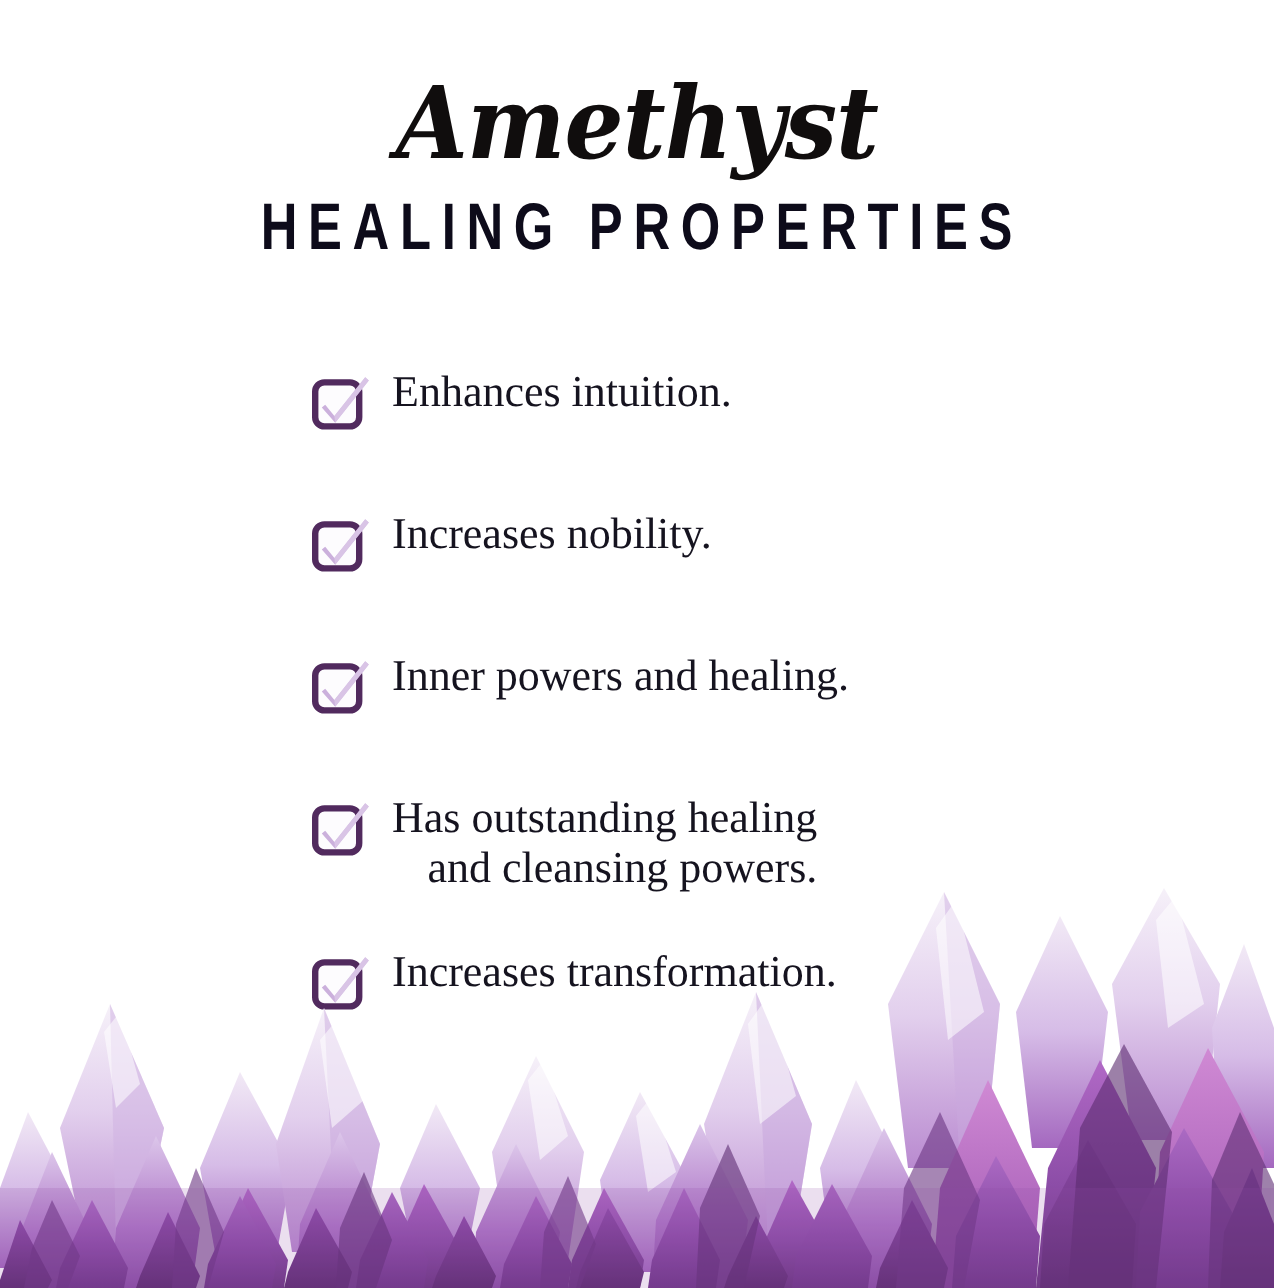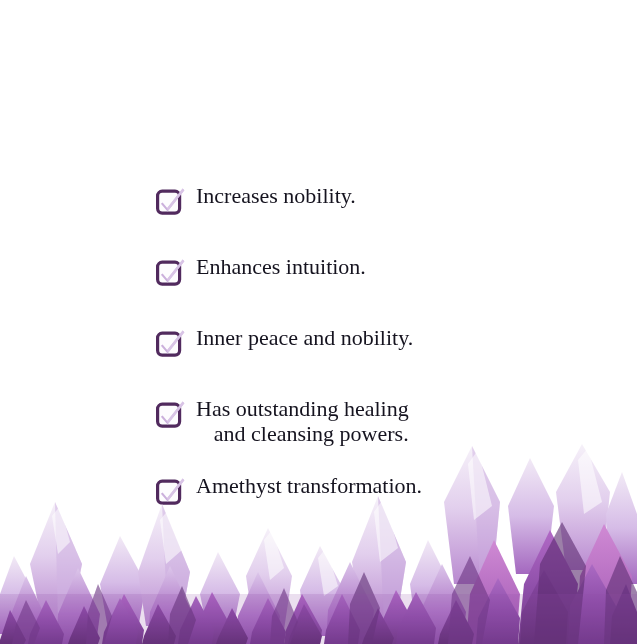--- a/index.html
+++ b/index.html
@@ -95,54 +95,58 @@
     width: 637px;
     height: 200px;
   }
   .crystals svg { display: block; width: 637px; height: 200px; }
 </style>
 </head>
 <body>
 
 <div id="poster">
 
+  <div class="header">
+    <div class="title">Amethyst</div>
+    <div class="subtitle">HEALING PROPERTIES</div>
+  </div>
 
   <div class="list">
 
     <div class="list-item">
       <span class="checkbox">
         <svg width="30" height="28" viewBox="0 0 30 28">
           <rect x="1.6" y="4.2" width="22" height="22" rx="4.6" ry="4.6" fill="#fdfcfe" stroke="#512a5e" stroke-width="3.2"></rect>
           <path d="M6.6 15.4 L11.2 21.0 L26.6 1.6 L28.4 3.2 L11.6 24.4 L4.9 16.8 Z" fill="#cbb0dc"></path>
           <path d="M11.2 21.0 L26.6 1.6 L28.4 3.2 L11.6 24.4 Z" fill="#ddcbea" opacity="0.75"></path>
         </svg>
       </span>
+      <span class="item-text single">Enhances intuition.</span>
+    </div>
+
+    <div class="list-item">
+      <span class="checkbox">
+        <svg width="30" height="28" viewBox="0 0 30 28">
+          <rect x="1.6" y="4.2" width="22" height="22" rx="4.6" ry="4.6" fill="#fdfcfe" stroke="#512a5e" stroke-width="3.2"></rect>
+          <path d="M6.6 15.4 L11.2 21.0 L26.6 1.6 L28.4 3.2 L11.6 24.4 L4.9 16.8 Z" fill="#cbb0dc"></path>
+          <path d="M11.2 21.0 L26.6 1.6 L28.4 3.2 L11.6 24.4 Z" fill="#ddcbea" opacity="0.75"></path>
+        </svg>
+      </span>
       <span class="item-text single">Increases nobility.</span>
     </div>
 
     <div class="list-item">
       <span class="checkbox">
         <svg width="30" height="28" viewBox="0 0 30 28">
           <rect x="1.6" y="4.2" width="22" height="22" rx="4.6" ry="4.6" fill="#fdfcfe" stroke="#512a5e" stroke-width="3.2"></rect>
           <path d="M6.6 15.4 L11.2 21.0 L26.6 1.6 L28.4 3.2 L11.6 24.4 L4.9 16.8 Z" fill="#cbb0dc"></path>
           <path d="M11.2 21.0 L26.6 1.6 L28.4 3.2 L11.6 24.4 Z" fill="#ddcbea" opacity="0.75"></path>
         </svg>
       </span>
-      <span class="item-text single">Enhances intuition.</span>
-    </div>
-
-    <div class="list-item">
-      <span class="checkbox">
-        <svg width="30" height="28" viewBox="0 0 30 28">
-          <rect x="1.6" y="4.2" width="22" height="22" rx="4.6" ry="4.6" fill="#fdfcfe" stroke="#512a5e" stroke-width="3.2"></rect>
-          <path d="M6.6 15.4 L11.2 21.0 L26.6 1.6 L28.4 3.2 L11.6 24.4 L4.9 16.8 Z" fill="#cbb0dc"></path>
-          <path d="M11.2 21.0 L26.6 1.6 L28.4 3.2 L11.6 24.4 Z" fill="#ddcbea" opacity="0.75"></path>
-        </svg>
-      </span>
-      <span class="item-text single">Inner peace and nobility.</span>
+      <span class="item-text single">Inner powers and healing.</span>
     </div>
 
     <div class="list-item tight">
       <span class="checkbox">
         <svg width="30" height="28" viewBox="0 0 30 28">
           <rect x="1.6" y="4.2" width="22" height="22" rx="4.6" ry="4.6" fill="#fdfcfe" stroke="#512a5e" stroke-width="3.2"></rect>
           <path d="M6.6 15.4 L11.2 21.0 L26.6 1.6 L28.4 3.2 L11.6 24.4 L4.9 16.8 Z" fill="#cbb0dc"></path>
           <path d="M11.2 21.0 L26.6 1.6 L28.4 3.2 L11.6 24.4 Z" fill="#ddcbea" opacity="0.75"></path>
         </svg>
       </span>
@@ -151,21 +155,21 @@
     </div>
 
     <div class="list-item">
       <span class="checkbox">
         <svg width="30" height="28" viewBox="0 0 30 28">
           <rect x="1.6" y="4.2" width="22" height="22" rx="4.6" ry="4.6" fill="#fdfcfe" stroke="#512a5e" stroke-width="3.2"></rect>
           <path d="M6.6 15.4 L11.2 21.0 L26.6 1.6 L28.4 3.2 L11.6 24.4 L4.9 16.8 Z" fill="#cbb0dc"></path>
           <path d="M11.2 21.0 L26.6 1.6 L28.4 3.2 L11.6 24.4 Z" fill="#ddcbea" opacity="0.75"></path>
         </svg>
       </span>
-      <span class="item-text single">Amethyst transformation.</span>
+      <span class="item-text single">Increases transformation.</span>
     </div>
 
   </div>
 
   <div class="crystals">
     <svg viewBox="0 0 637 200" preserveAspectRatio="none" aria-hidden="true">
       <defs>
         <linearGradient id="gTip" x1="0" y1="0" x2="0" y2="1">
           <stop offset="0%" stop-color="#f6f1f9"></stop>
           <stop offset="45%" stop-color="#e2cfed"></stop>

